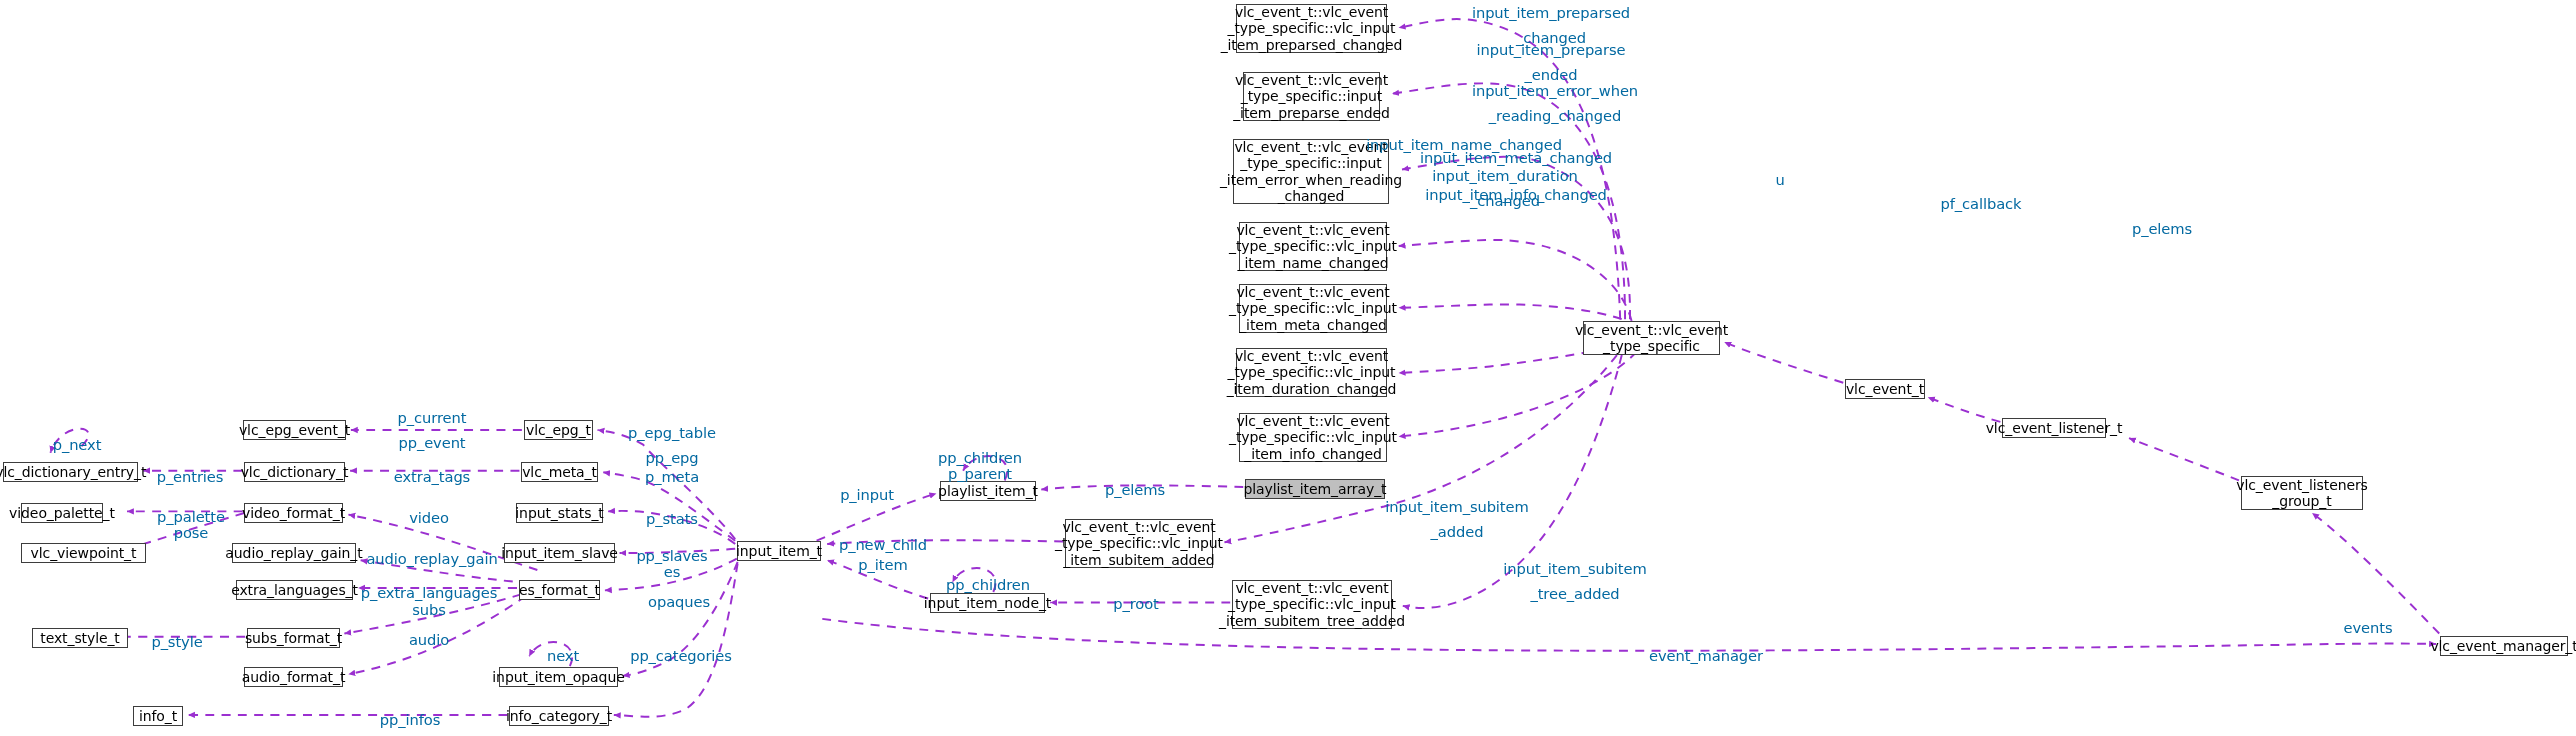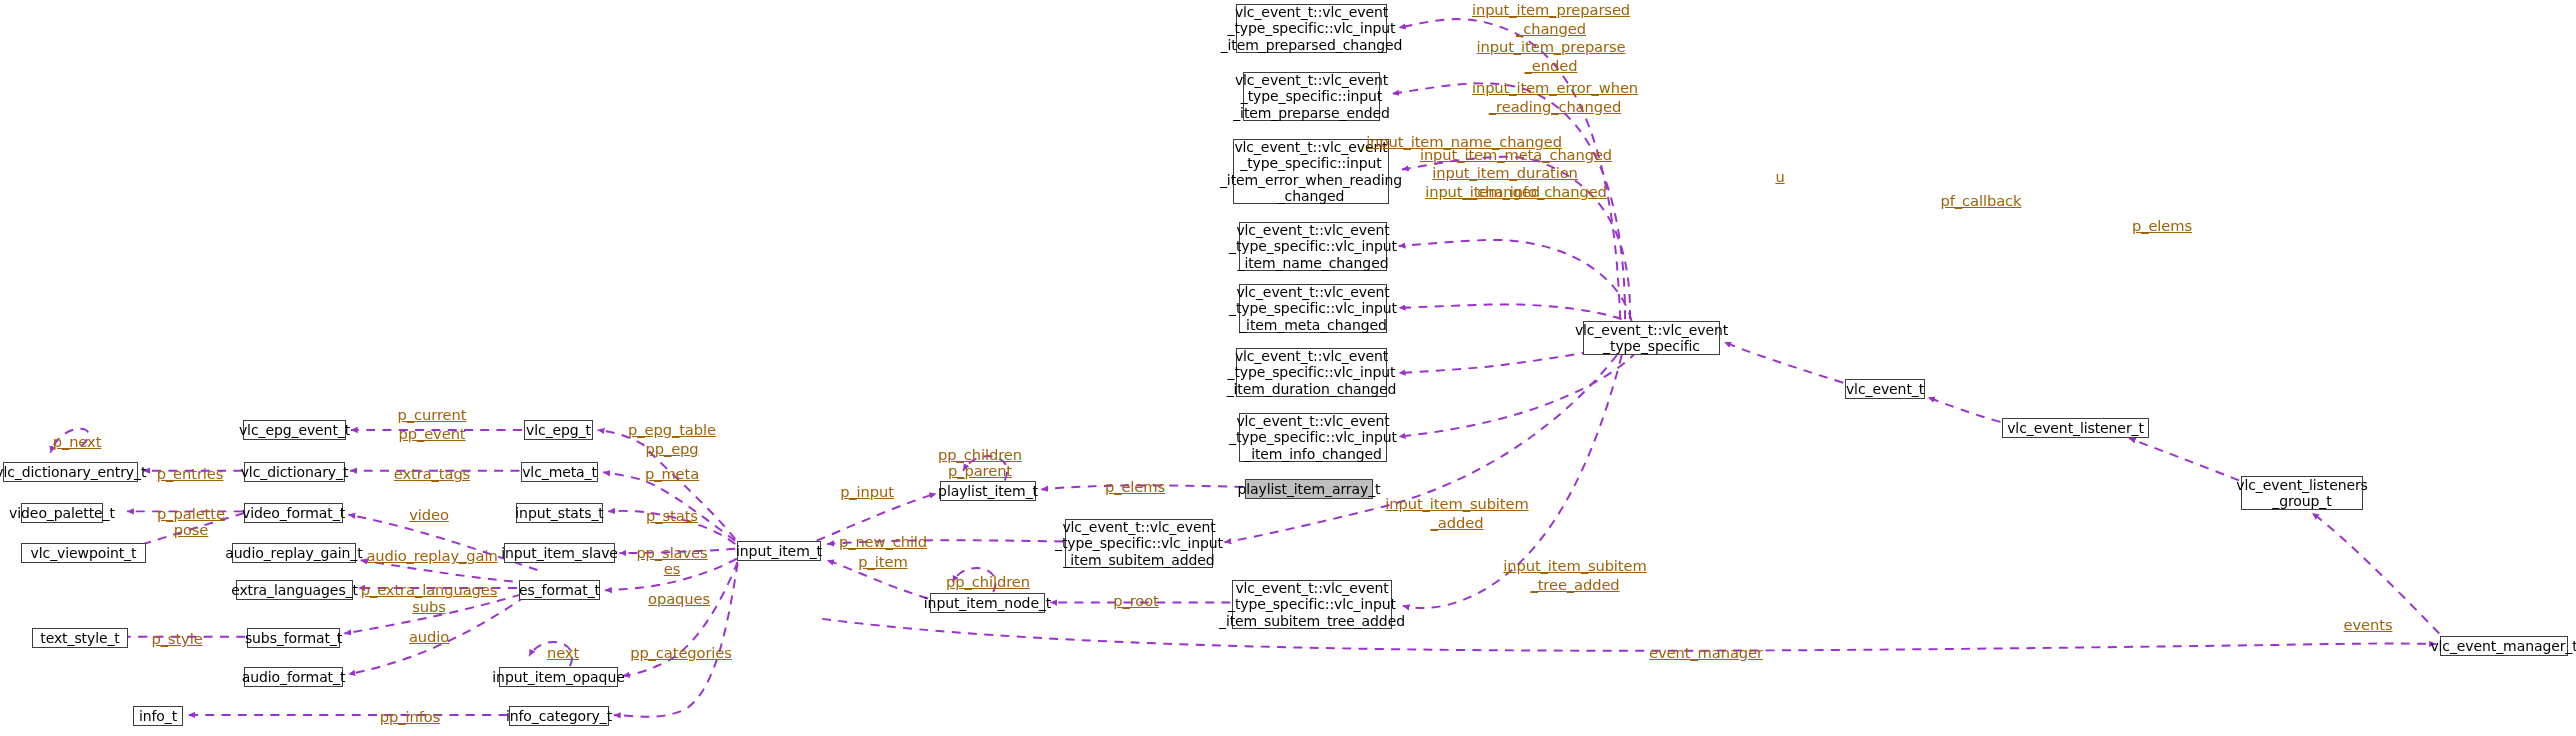--- a/index.html
+++ b/index.html
@@ -19,27 +19,26 @@
     line-height:16.3px;
     color:#000000;
     white-space:pre;
     letter-spacing:-0.1px;
     padding:0 3.3px;
   }
   .node.highlight{background:#bfbfbf;}
   .elabel{
     position:absolute;
     font-size:14.7px;
-    line-height:19px;
-    color:#a16207;
+    line-height:25px;
+    color:#0369a1;
     text-align:center;
     white-space:pre;
     transform:translateX(-50%);
     letter-spacing:-0.1px;
-    text-decoration:underline;
   }
 </style>
 </head>
 <body>
 
 <div id="canvas">
   <svg id="edges" viewBox="0 0 3164 905" xmlns="http://www.w3.org/2000/svg">
     <defs>
       <marker id="ah" markerWidth="9" markerHeight="9" refX="8.4" refY="4.5" orient="auto" markerUnits="userSpaceOnUse">
         <path d="M0,0.6 L8.6,4.5 L0,8.4 z" fill="#9b30d0"></path>
@@ -132,25 +131,25 @@
 _item_info_changed</div>
     <div class="node" style="left: 1065px; top: 519px; width: 148px; height: 49px;">vlc_event_t::vlc_event
 _type_specific::vlc_input
 _item_subitem_added</div>
     <div class="node" style="left: 1232px; top: 580px; width: 160px; height: 49px;">vlc_event_t::vlc_event
 _type_specific::vlc_input
 _item_subitem_tree_added</div>
     <div class="node" style="left: 1583px; top: 321px; width: 137px; height: 34px;">vlc_event_t::vlc_event
 _type_specific</div>
     <div class="node" style="left: 1845px; top: 379px; width: 80px; height: 19.5px;">vlc_event_t</div>
-    <div class="node" style="left: 2002px; top: 418px; width: 147px; height: 19.5px;">vlc_event_listener_t</div>
+    <div class="node" style="left: 2002px; top: 418px; width: 104px; height: 19.5px;">vlc_event_listener_t</div>
     <div class="node" style="left: 2241px; top: 476px; width: 122px; height: 34px;">vlc_event_listeners
 _group_t</div>
     <div class="node" style="left: 2440px; top: 636px; width: 128px; height: 19.5px;">vlc_event_manager_t</div>
-    <div class="node highlight" style="left: 1245px; top: 479px; width: 128px; height: 19.5px;">playlist_item_array_t</div>
+    <div class="node highlight" style="left: 1245px; top: 479px; width: 140px; height: 19.5px;">playlist_item_array_t</div>
     <div class="node" style="left: 940px; top: 481px; width: 96px; height: 19.5px;">playlist_item_t</div>
     <div class="node" style="left: 930px; top: 593px; width: 115px; height: 19.5px;">input_item_node_t</div>
     <div class="node" style="left: 737px; top: 541px; width: 84px; height: 19.5px;">input_item_t</div>
     <div class="node" style="left: 243px; top: 420px; width: 103px; height: 19.5px;">vlc_epg_event_t</div>
     <div class="node" style="left: 3.3px; top: 462px; width: 135px; height: 19.5px;">vlc_dictionary_entry_t</div>
     <div class="node" style="left: 244px; top: 462px; width: 101px; height: 19.5px;">vlc_dictionary_t</div>
     <div class="node" style="left: 21px; top: 503px; width: 82px; height: 19.5px;">video_palette_t</div>
     <div class="node" style="left: 244px; top: 503px; width: 99px; height: 19.5px;">video_format_t</div>
     <div class="node" style="left: 21px; top: 543px; width: 125px; height: 19.5px;">vlc_viewpoint_t</div>
     <div class="node" style="left: 232px; top: 543px; width: 124px; height: 19.5px;">audio_replay_gain_t</div>

